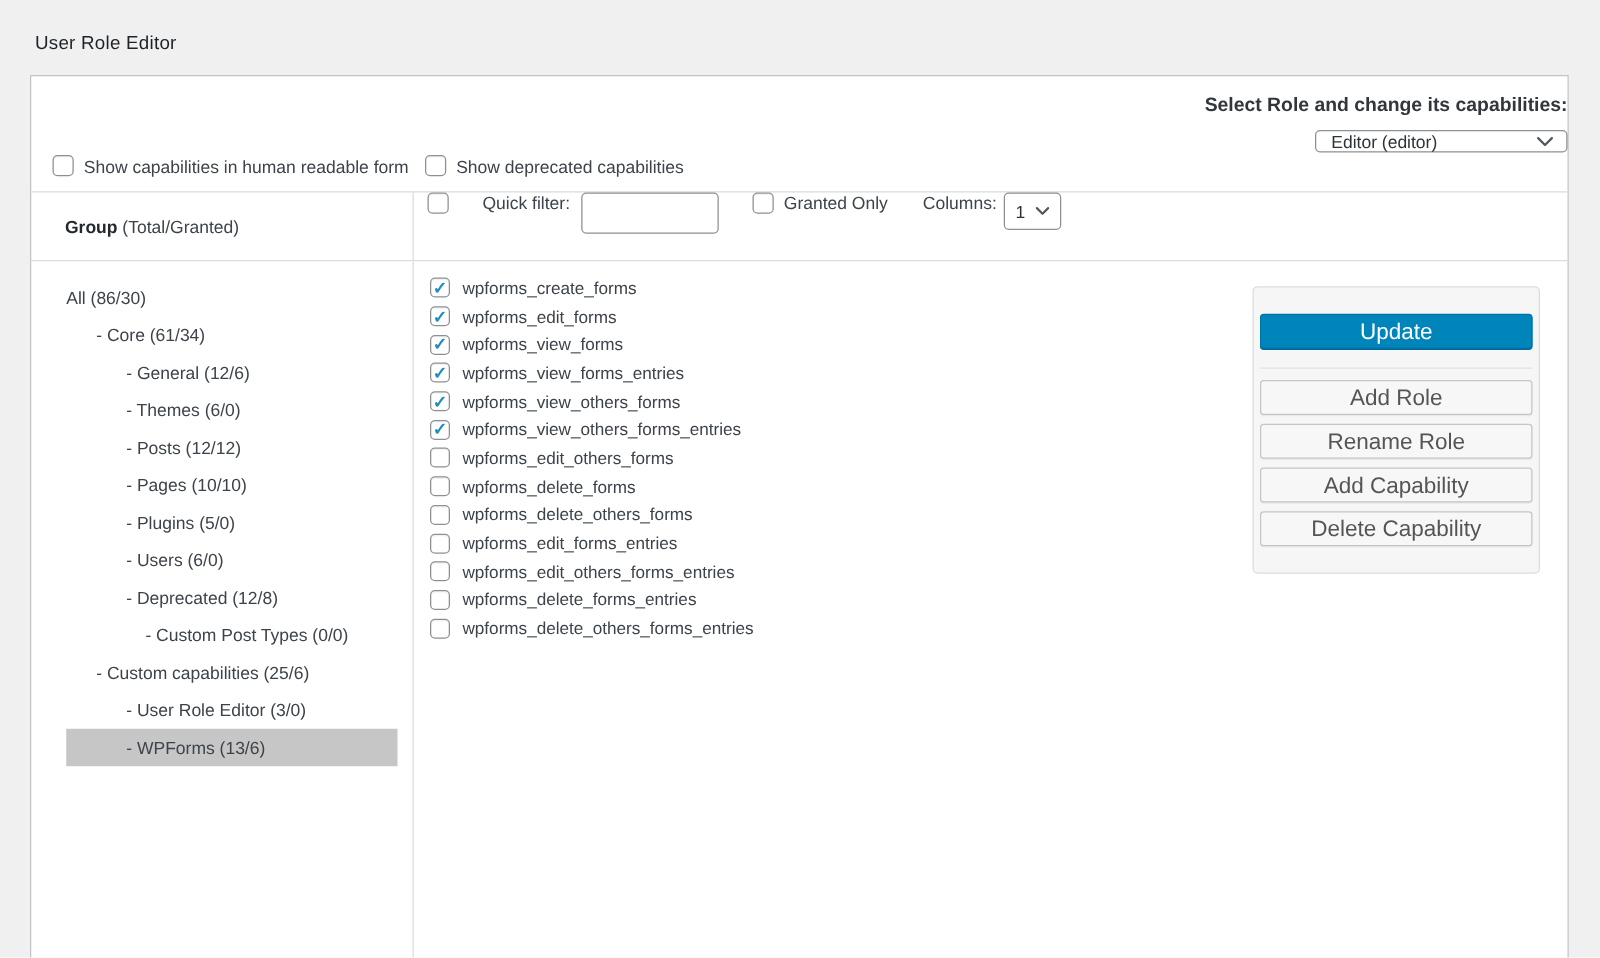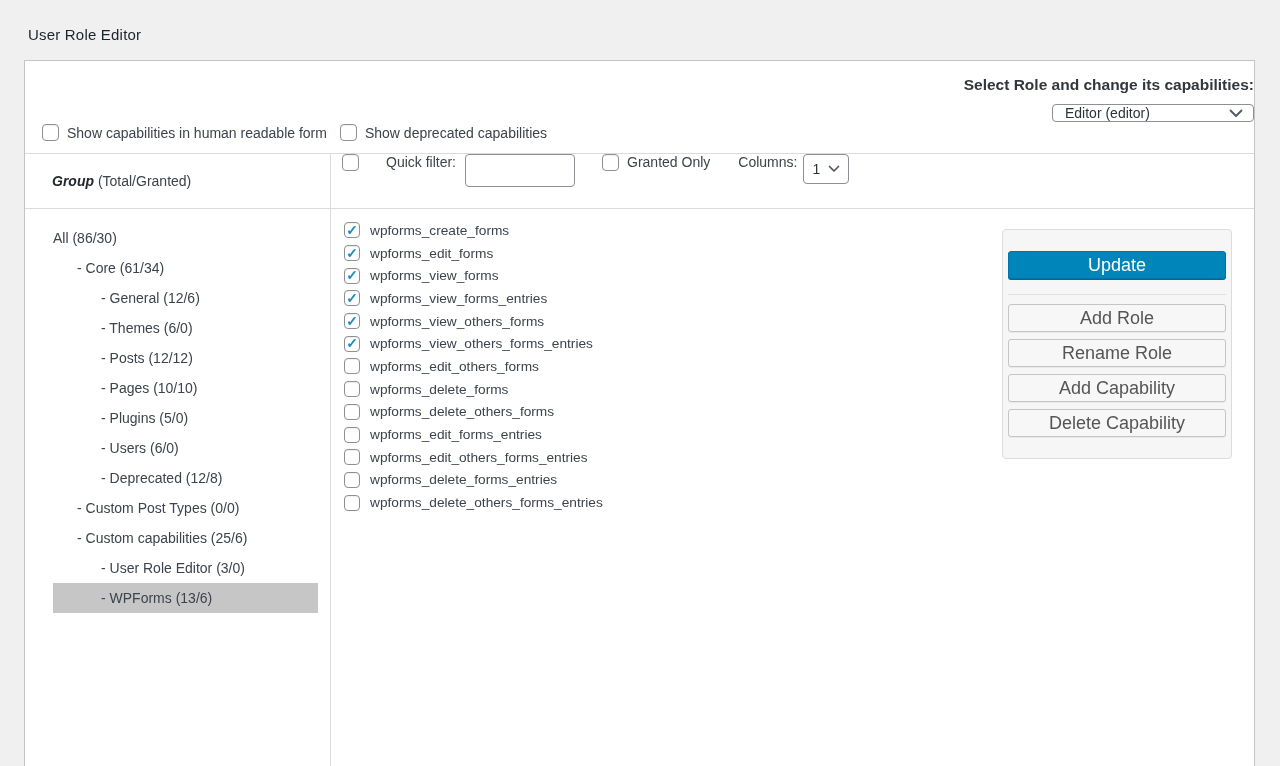--- a/index.html
+++ b/index.html
@@ -40,21 +40,21 @@
     width:17px; height:17px; background:#fff; border:1px solid #8c8f94; border-radius:4px;
     display:inline-flex; align-items:center; justify-content:center;
     box-shadow:inset 0 1px 1px rgba(0,0,0,.06); cursor:pointer;
   }
   .cb.checked::after {
     content:"\2713"; color:#1e8cbe; font-size:14px; font-weight:bold; line-height:1; margin-top:-1px;
   }
   
   .header-row { margin-top:12px; border-top:1px solid #dcdcde; border-bottom:1px solid #dcdcde; height:56px; display:flex; }
   .group-header { width:306px; flex:0 0 306px; border-right:1px solid #dcdcde; display:flex; align-items:center; padding-left:27px; color:#3c434a; }
-  .group-header b { color:#23282d;font-style:italic; }
+  .group-header b { color:#23282d; }
   .filter-bar { flex:1; display:flex; padding-left:11px; }
   .filter-label { margin-left:27px; }
   .qf-input {
     margin-left:9px; width:110px; height:33px; border:1px solid #8c8f94; border-radius:4px;
     padding:0 8px; font:inherit; color:#2c3338; background:#fff;
   }
   .granted-cb { margin-left:27px; }
   .granted-label { margin-left:8px; }
   .cols-label { margin-left:28px; }
   .cols-select { margin-left:6px; }
@@ -137,21 +137,21 @@
     <div class="tree-col" id="tree-list">
         <div class="tree-item" style="padding-left: 0px;">All (86/30)</div>
         <div class="tree-item" style="padding-left: 24px;">- Core (61/34)</div>
         <div class="tree-item" style="padding-left: 48px;">- General (12/6)</div>
         <div class="tree-item" style="padding-left: 48px;">- Themes (6/0)</div>
         <div class="tree-item" style="padding-left: 48px;">- Posts (12/12)</div>
         <div class="tree-item" style="padding-left: 48px;">- Pages (10/10)</div>
         <div class="tree-item" style="padding-left: 48px;">- Plugins (5/0)</div>
         <div class="tree-item" style="padding-left: 48px;">- Users (6/0)</div>
         <div class="tree-item" style="padding-left: 48px;">- Deprecated (12/8)</div>
-        <div class="tree-item" style="padding-left: 24px;">- Custom Post Types (0/0)</div>
+        <div class="tree-item" style="padding-left: 24px; text-align: center;">- Custom Post Types (0/0)</div>
         <div class="tree-item" style="padding-left: 24px;">- Custom capabilities (25/6)</div>
         <div class="tree-item" style="padding-left: 48px;">- User Role Editor (3/0)</div>
         <div class="tree-item selected" style="padding-left: 48px;">- WPForms (13/6)</div>
       </div>
     <div class="caps-col">
       <div id="caps-list">
           <div class="cap-row">
             <span class="cb checked"></span>
             <span class="cap-label">wpforms_create_forms</span>
           </div>

